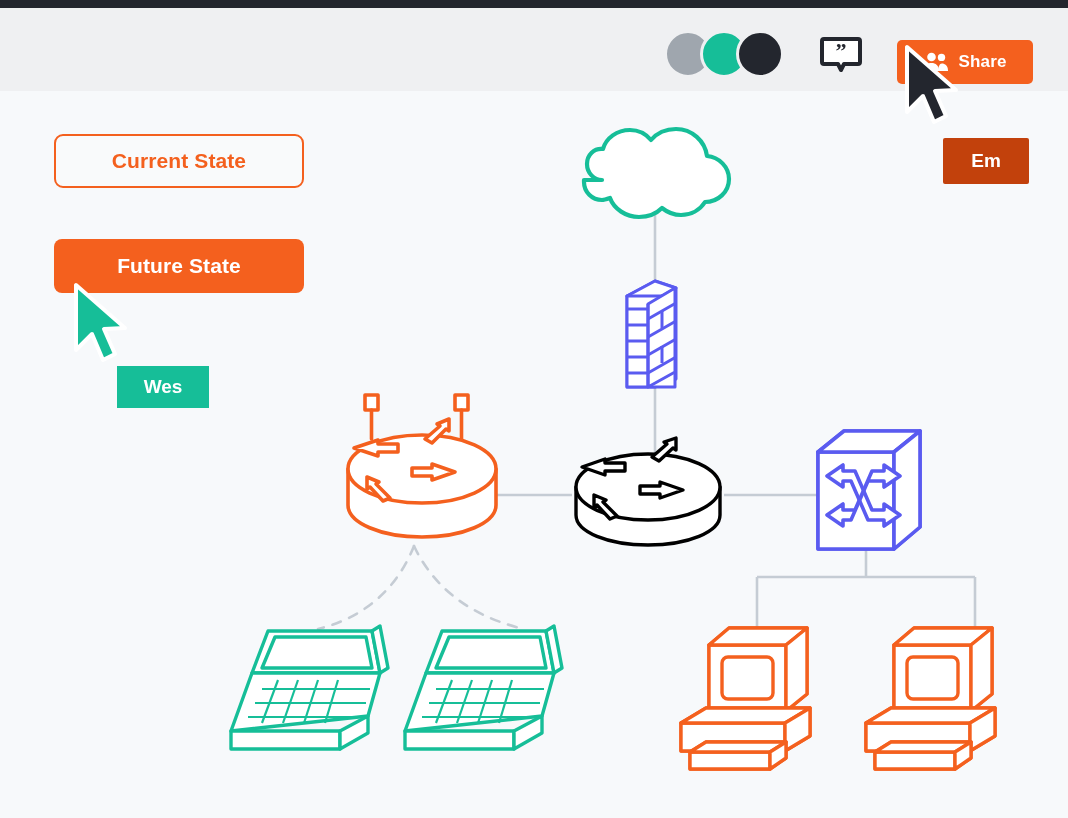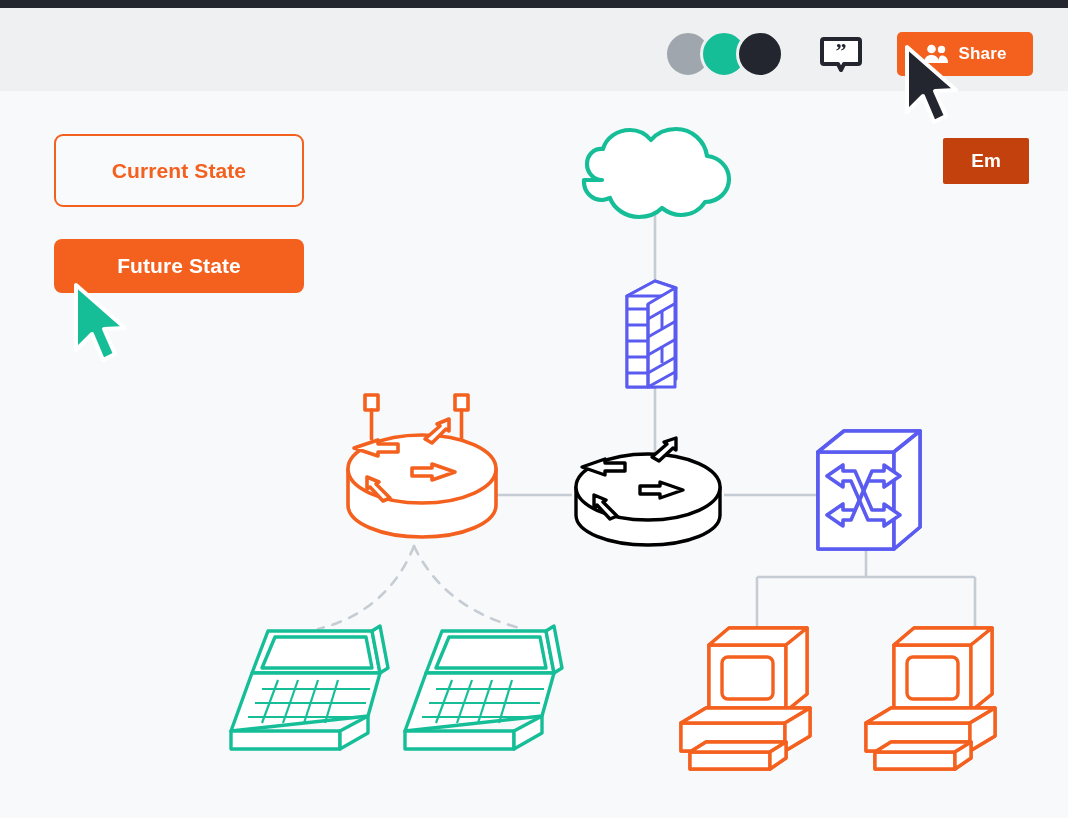--- a/index.html
+++ b/index.html
@@ -21,34 +21,34 @@
           border:3px solid #EFF0F2;box-sizing:border-box;}
   .av0{left:0;background:#9FA6AE;}
   .av1{left:36px;background:#16BE98;}
   .av2{left:72px;background:#23262E;}
 
   
   .comment-btn{position:absolute;left:820px;top:28px;width:42px;height:38px;cursor:pointer;}
 
   
   .share-btn{
-    position:absolute;left:897px;top:24px;width:136px;height:44px;
+    position:absolute;left:897px;top:32px;width:136px;height:44px;
     background:#F4601E;border-radius:5px;border:none;cursor:pointer;
     display:flex;align-items:center;justify-content:center;gap:9px;
     color:#fff;font-size:17px;font-weight:bold;padding:0;
   }
   .share-label{color:#fff;font-size:17px;font-weight:bold;letter-spacing:.2px;}
 
   
   .state-btn{
     position:absolute;display:flex;align-items:center;justify-content:center;
     font-size:21px;font-weight:bold;letter-spacing:.1px;cursor:pointer;
     box-sizing:border-box;
   }
-  #btn-current{left:54px;top:134px;width:250px;height:73px;
+  #btn-current{left:54px;top:134px;width:250px;height:54px;
     background:#F9FAFB;border:2.5px solid #F4601E;border-radius:9px;color:#F4601E;}
   #btn-future{left:54px;top:239px;width:250px;height:54px;
     background:#F4601E;border:none;border-radius:8px;color:#ffffff;}
 
   
   .name-tag{
     position:absolute;display:flex;align-items:center;justify-content:center;
     font-size:19px;font-weight:bold;color:#fff;
   }
   #tag-wes{left:117px;top:366px;width:92px;height:42px;background:#16BE98;}
@@ -246,20 +246,23 @@
     </g>
   </svg>
 
   <button class="state-btn" id="btn-current">
     <span>Current State</span>
   </button>
   <button class="state-btn" id="btn-future">
     <span>Future State</span>
   </button>
 
+  <div class="name-tag" id="tag-wes">
+    <span>Wes</span>
+  </div>
   <div class="name-tag" id="tag-em">
     <span>Em</span>
   </div>
 
   <div class="cursor" id="cursor-wes">
     <svg width="70" height="95" viewBox="0 0 70 95">
       <path d="M14 7 L14 72 L30 56 L41 82 L53 76 L42 51 L63 50 Z" fill="#16BE98" stroke="#FFFFFF" stroke-width="4" stroke-linejoin="round"></path>
     </svg>
   </div>
   <div class="cursor" id="cursor-em">

